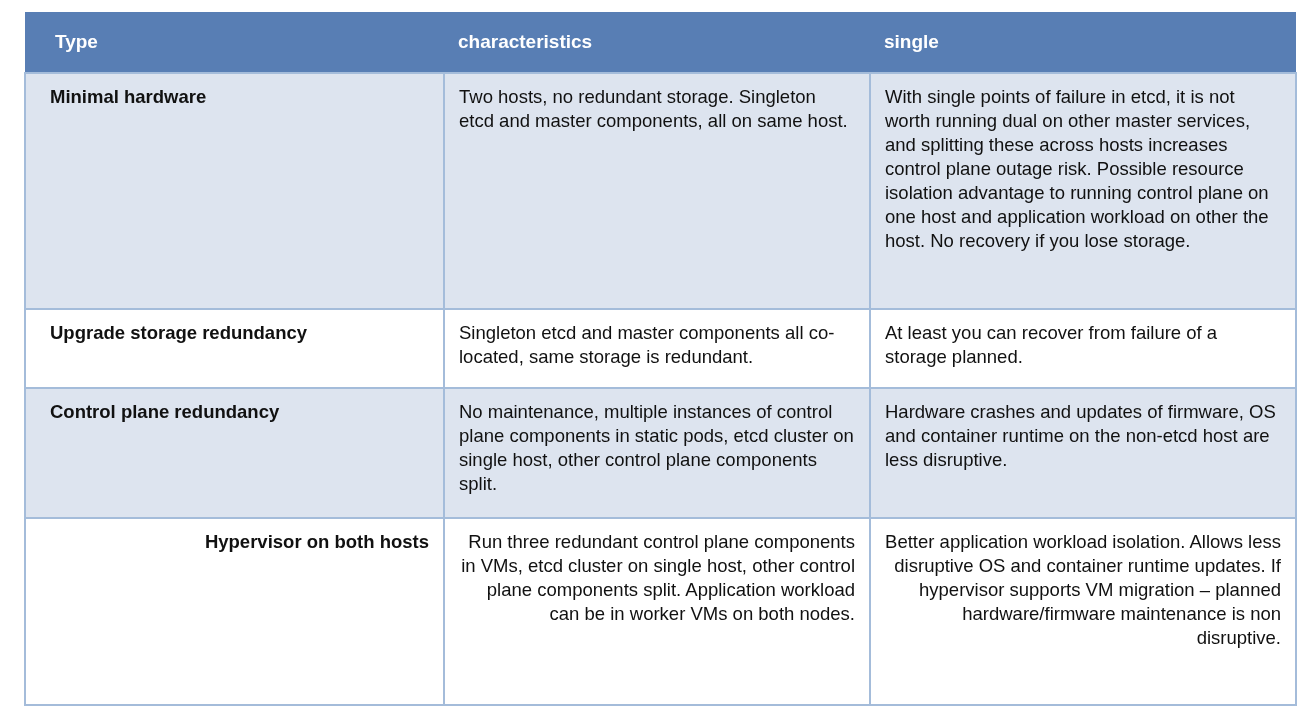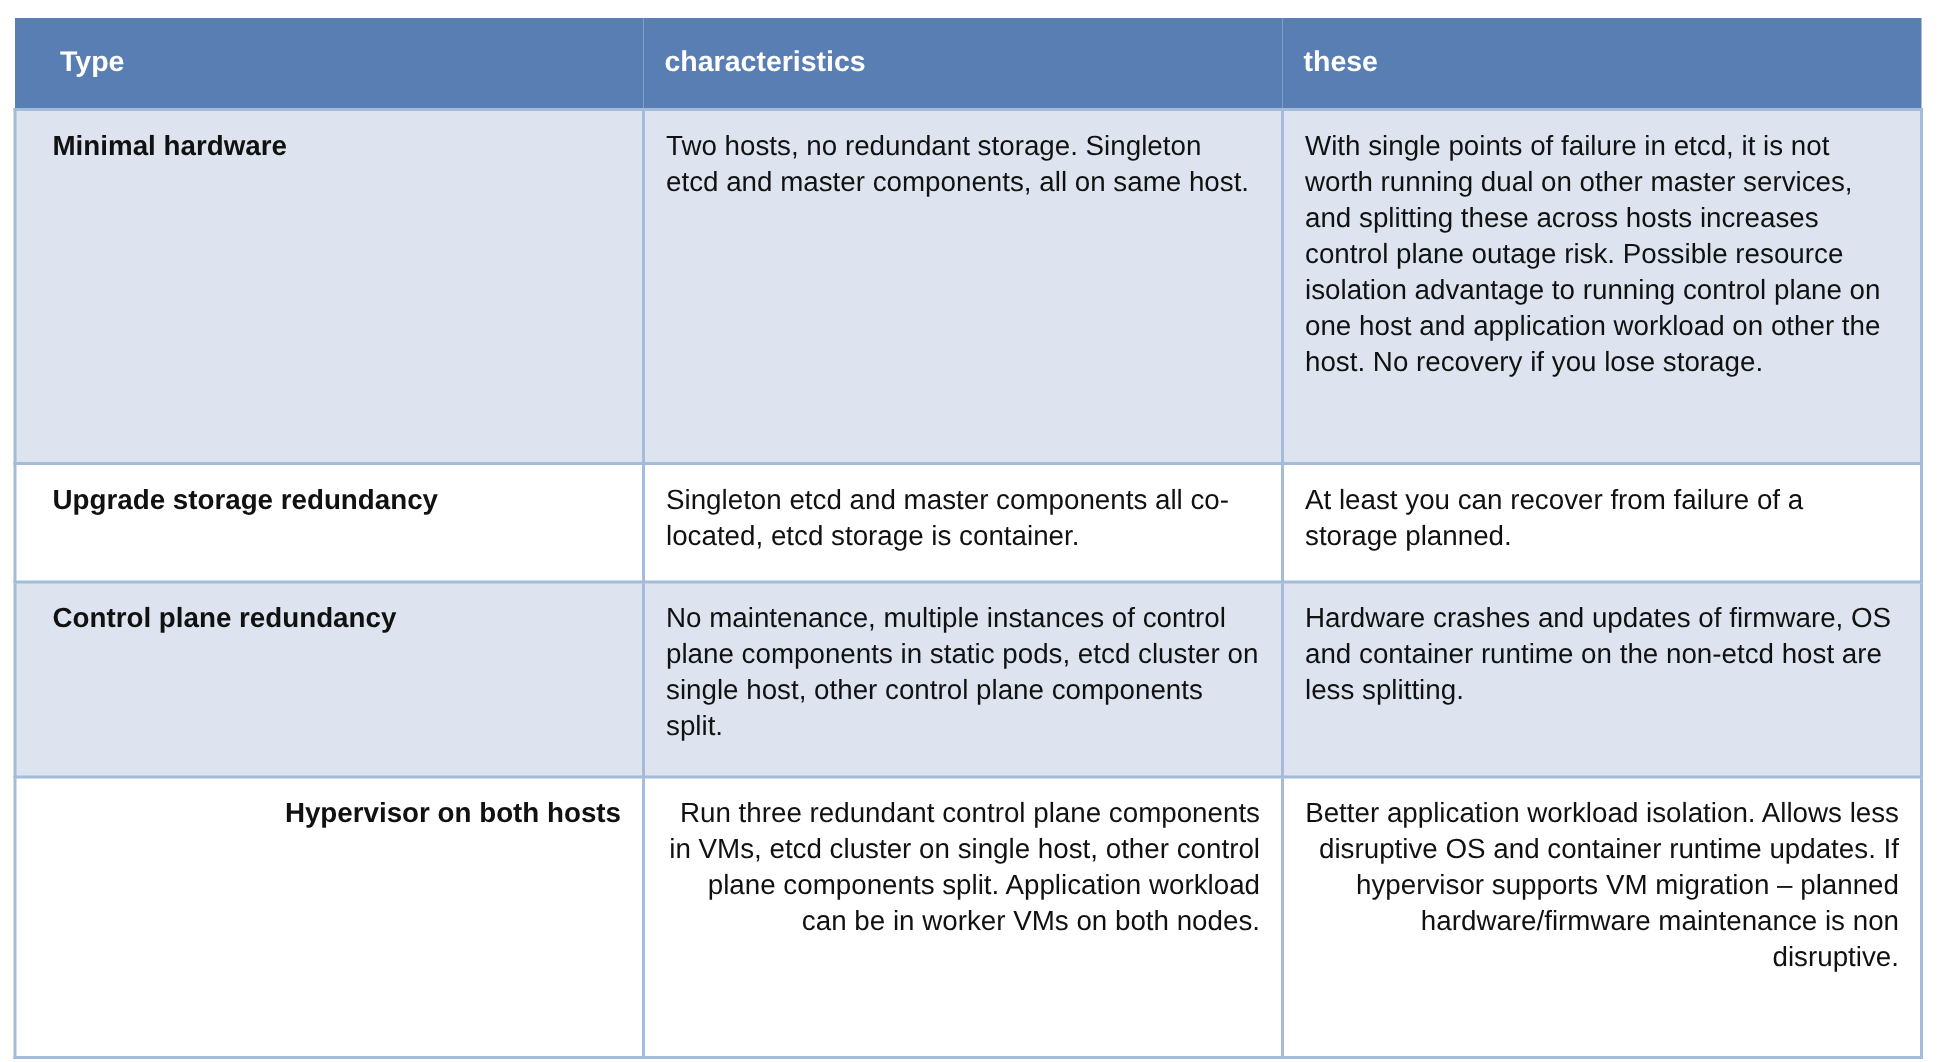--- a/index.html
+++ b/index.html
@@ -11,21 +11,21 @@
     position: relative;
     width: 1302px;
     height: 708px;
     background: #ffffff;
     overflow: hidden;
     font-family: "Liberation Sans", sans-serif;
     color: #111111;
   }
   table.comparison {
     position: absolute;
-    left: 9px;
+    left: 24px;
     top: 12px;
     width: 1271px;
     border-collapse: collapse;
     table-layout: fixed;
     font-size: 18.5px;
     line-height: 24px;
   }
   col.c1 { width: 419px; }
   col.c2 { width: 426px; }
   col.c3 { width: 426px; }
@@ -68,38 +68,38 @@
   <table class="comparison">
     <colgroup>
       <col class="c1">
       <col class="c2">
       <col class="c3">
     </colgroup>
     <thead>
       <tr>
         <th>Type</th>
         <th>characteristics</th>
-        <th>these</th>
+        <th>single</th>
       </tr>
     </thead>
     <tbody>
       <tr>
         <td class="type-cell">Minimal hardware</td>
         <td>Two hosts, no redundant storage. Singleton etcd and master components, all on same host.</td>
         <td>With single points of failure in etcd, it is not worth running dual on other master services, and splitting these across hosts increases control plane outage risk. Possible resource isolation advantage to running control plane on one host and application workload on other the host. No recovery if you lose storage.</td>
       </tr>
       <tr>
         <td class="type-cell">Upgrade storage redundancy</td>
-        <td>Singleton etcd and master components all co-located, etcd storage is container.</td>
+        <td>Singleton etcd and master components all co-located, same storage is redundant.</td>
         <td>At least you can recover from failure of a storage planned.</td>
       </tr>
       <tr>
         <td class="type-cell">Control plane redundancy</td>
         <td>No maintenance, multiple instances of control plane components in static pods, etcd cluster on single host, other control plane components split.</td>
-        <td>Hardware crashes and updates of firmware, OS and container runtime on the non-etcd host are less splitting.</td>
+        <td>Hardware crashes and updates of firmware, OS and container runtime on the non-etcd host are less disruptive.</td>
       </tr>
       <tr>
         <td class="type-cell">Hypervisor on both hosts</td>
         <td>Run three redundant control plane components in VMs, etcd cluster on single host, other control plane components split. Application workload can be in worker VMs on both nodes.</td>
         <td>Better application workload isolation. Allows less disruptive OS and container runtime updates. If hypervisor supports VM migration – planned hardware/firmware maintenance is non disruptive.</td>
       </tr>
     </tbody>
   </table>
 </div>
 

